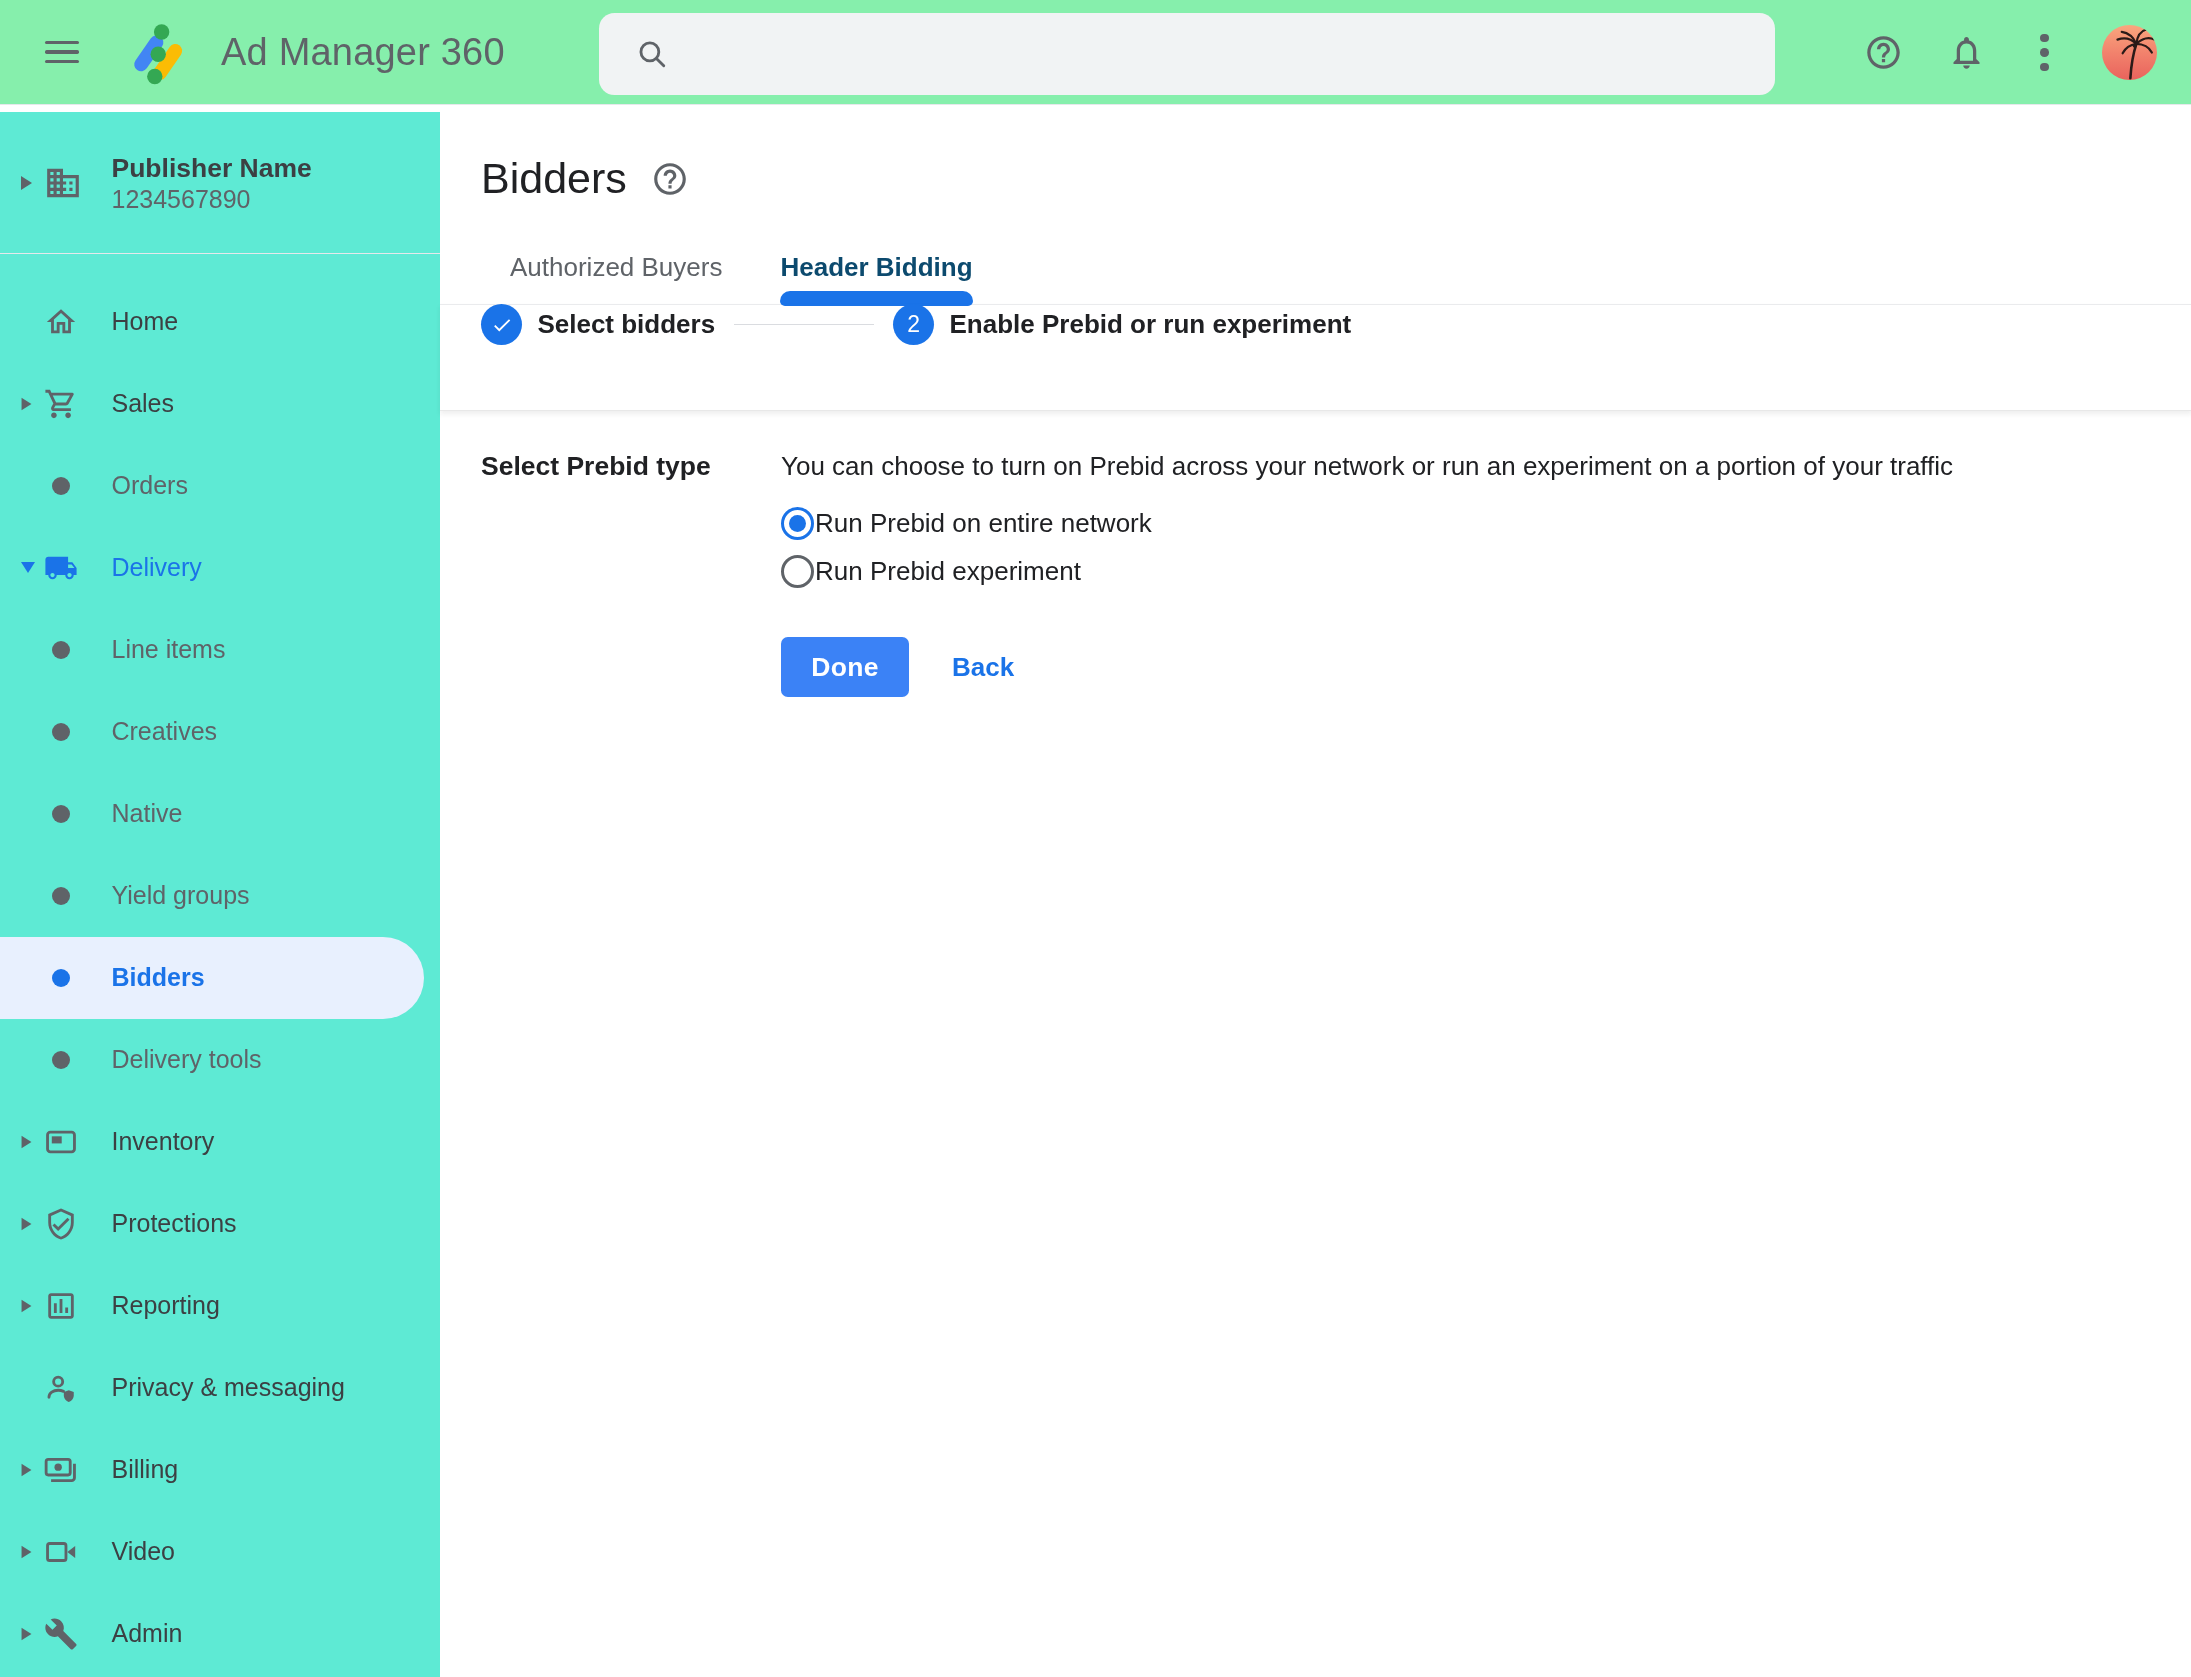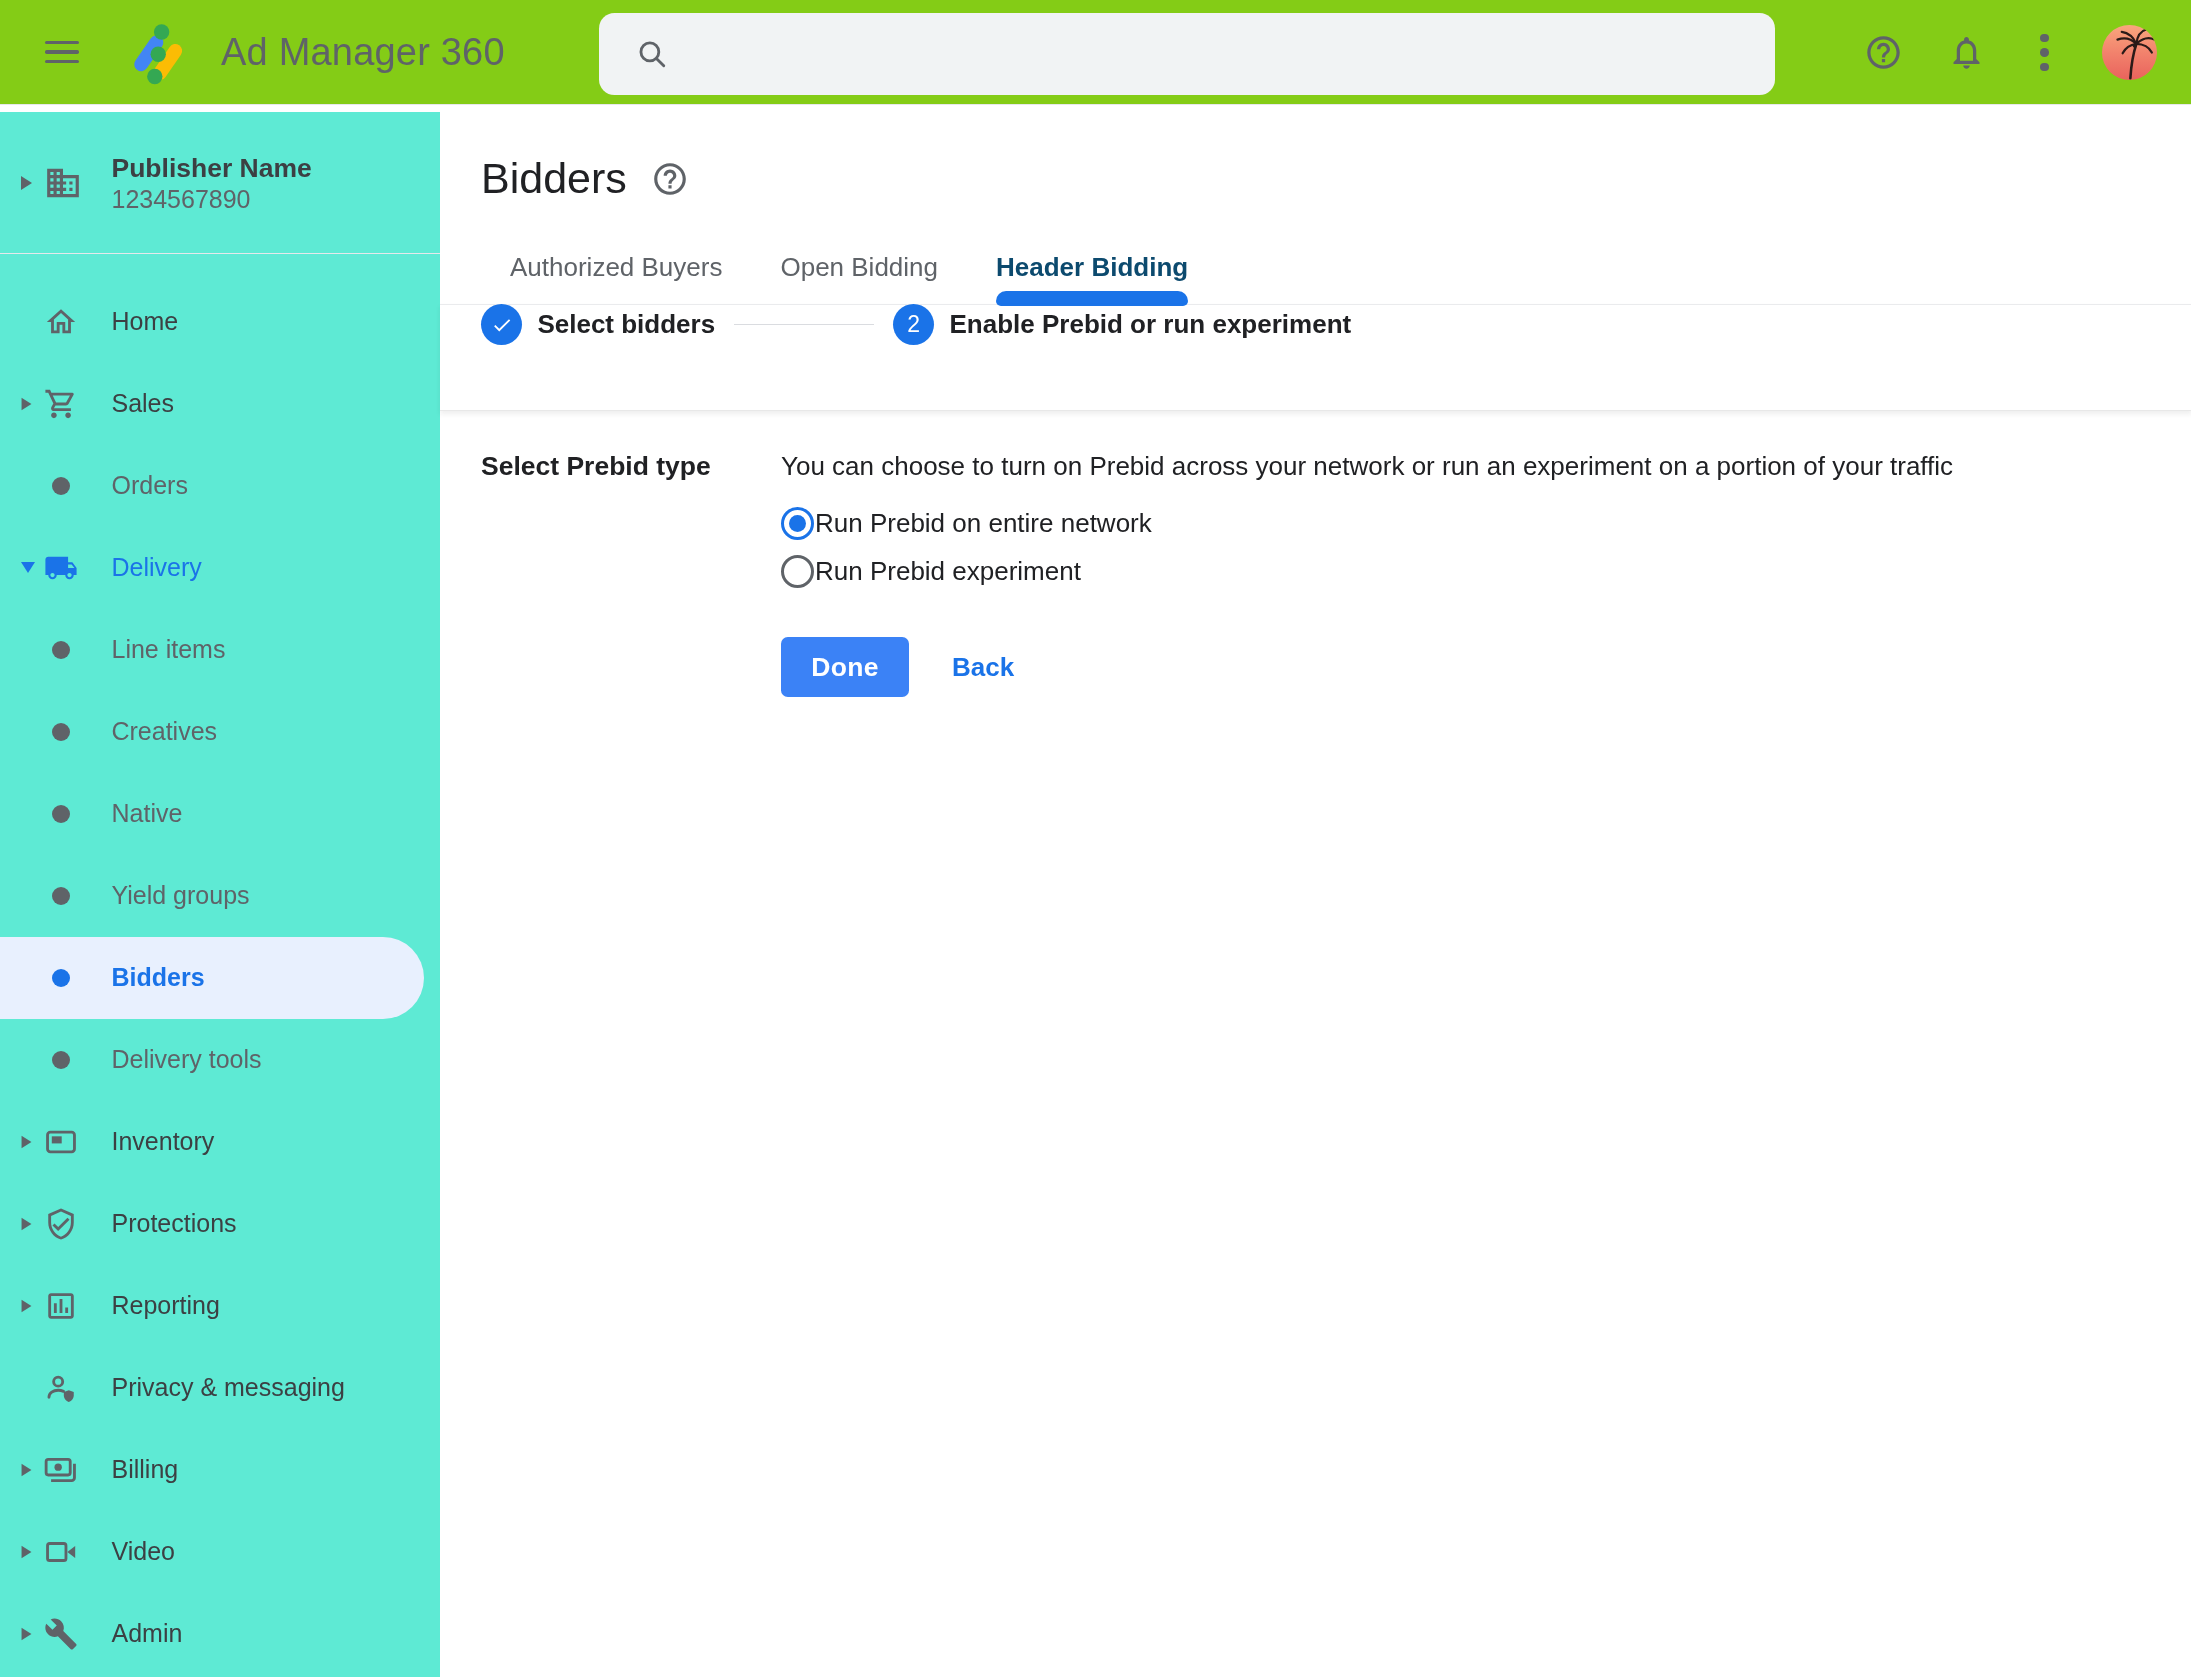--- a/index.html
+++ b/index.html
@@ -1,21 +1,21 @@
 <!DOCTYPE html>
 <html style="font-size:13.7px"><head>
 <meta charset="utf-8">
 <style>
   * { margin:0; padding:0; box-sizing:border-box; }
   html,body { width:2192px; height:1678px; overflow:hidden; background:#fff;
     font-family:"Liberation Sans", sans-serif; color:#202124; }
   #app { position:relative; width:2192px; height:1678px; background:#fff; }
 
   
-  .header { position:absolute; left:0; top:0; width:2192px; height:105px; background:#84cc16;
+  .header { position:absolute; left:0; top:0; width:2192px; height:105px; background:#86efac;
     border-bottom:1.7px solid #e6e8eb; z-index:5; }
   .hamburger { position:absolute; left:45px; top:41px; width:34px; cursor:pointer; }
   .hamburger span { display:block; width:34px; height:3.4px; background:#5f6368; border-radius:1.7px; margin-bottom:6px; }
   .hamburger span:last-child { margin-bottom:0; }
   .logo { position:absolute; left:124px; top:19.7px; width:65px; height:65px; }
   .app-name { position:absolute; left:221px; top:0; height:105px; line-height:105px;
     font-size:38px; color:#5f6368; letter-spacing:0.2px; }
   .search-box { position:absolute; left:599px; top:13px; width:1176px; height:82px;
     background:#f1f3f4; border-radius:15.4px; }
   .search-box svg { position:absolute; left:36px; top:24px; }
@@ -368,23 +368,20 @@
       <svg class="title-help" viewBox="0 0 24 24">
         <path class="gicon" d="M11 18h2v-2h-2v2zm1-16C6.48 2 2 6.48 2 12s4.48 10 10 10 10-4.48 10-10S17.52 2 12 2zm0 18c-4.41 0-8-3.59-8-8s3.59-8 8-8 8 3.59 8 8-3.59 8-8 8zm0-14c-2.21 0-4 1.79-4 4h2c0-1.1.9-2 2-2s2 .9 2 2c0 2-3 1.75-3 5h2c0-2.25 3-2.5 3-5 0-2.21-1.79-4-4-4z"></path>
       </svg>
     </div>
 
     <div class="tabs-row">
       <div class="tabs">
         <div class="tab">
           <span>Authorized Buyers</span>
         </div>
-        <div class="tab">
-          <span>Open Bidding</span>
-        </div>
         <div class="tab active">
           <span>Header Bidding</span>
           <span class="underline"></span>
         </div>
       </div>
     </div>
 
     <div class="stepper-row">
       <div class="stepper">
         <div class="step-circle">

